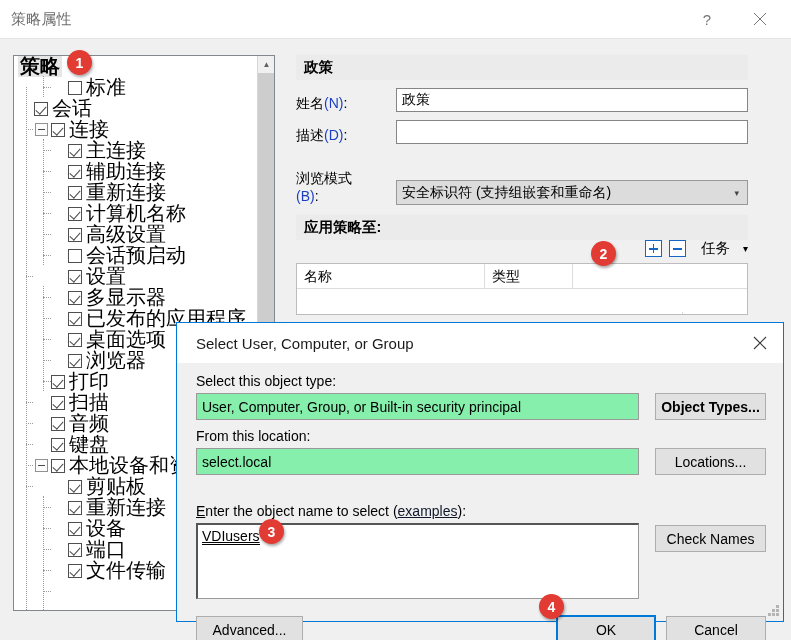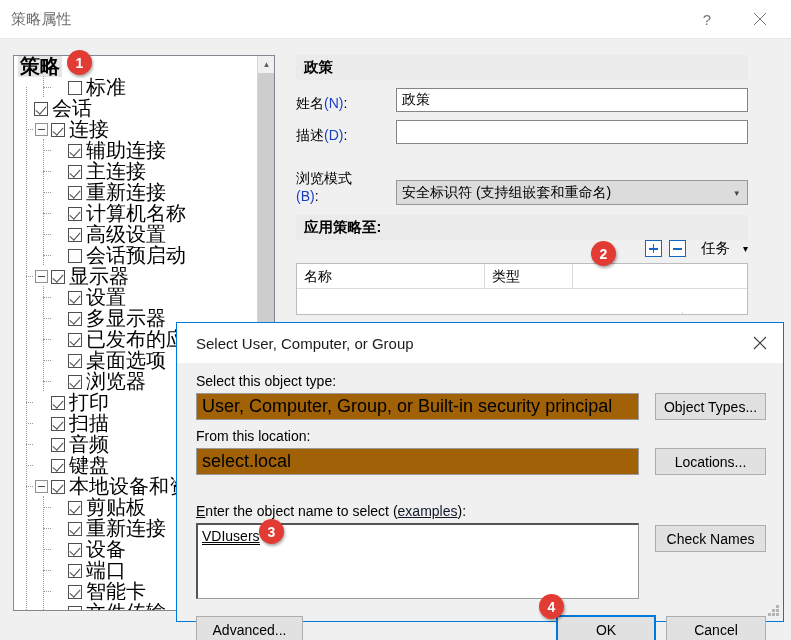--- a/index.html
+++ b/index.html
@@ -275,23 +275,23 @@
     width: 606px; height: 258px;
     background: #f0f0f0;
   }
   .dlg-label {
     position: absolute;
     font-size: 14px;
     color: #000;
   }
   .dlg-input {
     position: absolute;
-    background: #a16207;
+    background: #86efac;
     border: 1px solid #9a9a9a;
-    font-size: 18px;
+    font-size: 14px;
     color: #000;
     display: flex; align-items: center;
     padding-left: 5px;
   }
   .dlg-btn {
     position: absolute;
     background: #e1e1e1;
     border: 1px solid #adadad;
     font-size: 14px;
     color: #000;
@@ -384,27 +384,27 @@
           <div class="tree-row">
             <span class="indent" style="width: 21px;"></span>
             <span class="expander"></span>
             <span class="cb checked"></span>
             <span class="tree-label">连接</span>
           </div>
           <div class="tree-row">
             <span class="indent" style="width: 38px;"></span>
             <span class="expander-spacer"></span>
             <span class="cb checked"></span>
+            <span class="tree-label">主连接</span>
+          </div>
+          <div class="tree-row">
+            <span class="indent" style="width: 38px;"></span>
+            <span class="expander-spacer"></span>
+            <span class="cb checked"></span>
             <span class="tree-label">辅助连接</span>
-          </div>
-          <div class="tree-row">
-            <span class="indent" style="width: 38px;"></span>
-            <span class="expander-spacer"></span>
-            <span class="cb checked"></span>
-            <span class="tree-label">主连接</span>
           </div>
           <div class="tree-row">
             <span class="indent" style="width: 38px;"></span>
             <span class="expander-spacer"></span>
             <span class="cb checked"></span>
             <span class="tree-label">重新连接</span>
           </div>
           <div class="tree-row">
             <span class="indent" style="width: 38px;"></span>
             <span class="expander-spacer"></span>
@@ -417,83 +417,77 @@
             <span class="cb checked"></span>
             <span class="tree-label">高级设置</span>
           </div>
           <div class="tree-row">
             <span class="indent" style="width: 38px;"></span>
             <span class="expander-spacer"></span>
             <span class="cb"></span>
             <span class="tree-label">会话预启动</span>
           </div>
           <div class="tree-row">
+            <span class="indent" style="width: 38px;"></span>
+            <span class="expander-spacer"></span>
+            <span class="cb checked"></span>
+            <span class="tree-label">设置</span>
+          </div>
+          <div class="tree-row">
+            <span class="indent" style="width: 38px;"></span>
+            <span class="expander-spacer"></span>
+            <span class="cb checked"></span>
+            <span class="tree-label">多显示器</span>
+          </div>
+          <div class="tree-row">
+            <span class="indent" style="width: 38px;"></span>
+            <span class="expander-spacer"></span>
+            <span class="cb checked"></span>
+            <span class="tree-label">已发布的应用程序</span>
+          </div>
+          <div class="tree-row">
+            <span class="indent" style="width: 38px;"></span>
+            <span class="expander-spacer"></span>
+            <span class="cb checked"></span>
+            <span class="tree-label">桌面选项</span>
+          </div>
+          <div class="tree-row">
+            <span class="indent" style="width: 38px;"></span>
+            <span class="expander-spacer"></span>
+            <span class="cb checked"></span>
+            <span class="tree-label">浏览器</span>
+          </div>
+          <div class="tree-row">
+            <span class="indent" style="width: 21px;"></span>
+            <span class="expander-spacer"></span>
+            <span class="cb checked"></span>
+            <span class="tree-label">打印</span>
+          </div>
+          <div class="tree-row">
+            <span class="indent" style="width: 21px;"></span>
+            <span class="expander-spacer"></span>
+            <span class="cb checked"></span>
+            <span class="tree-label">扫描</span>
+          </div>
+          <div class="tree-row">
+            <span class="indent" style="width: 21px;"></span>
+            <span class="expander-spacer"></span>
+            <span class="cb checked"></span>
+            <span class="tree-label">音频</span>
+          </div>
+          <div class="tree-row">
+            <span class="indent" style="width: 21px;"></span>
+            <span class="expander-spacer"></span>
+            <span class="cb checked"></span>
+            <span class="tree-label">键盘</span>
+          </div>
+          <div class="tree-row">
             <span class="indent" style="width: 21px;"></span>
             <span class="expander"></span>
             <span class="cb checked"></span>
-            <span class="tree-label">显示器</span>
-          </div>
-          <div class="tree-row">
-            <span class="indent" style="width: 38px;"></span>
-            <span class="expander-spacer"></span>
-            <span class="cb checked"></span>
-            <span class="tree-label">设置</span>
-          </div>
-          <div class="tree-row">
-            <span class="indent" style="width: 38px;"></span>
-            <span class="expander-spacer"></span>
-            <span class="cb checked"></span>
-            <span class="tree-label">多显示器</span>
-          </div>
-          <div class="tree-row">
-            <span class="indent" style="width: 38px;"></span>
-            <span class="expander-spacer"></span>
-            <span class="cb checked"></span>
-            <span class="tree-label">已发布的应用程序</span>
-          </div>
-          <div class="tree-row">
-            <span class="indent" style="width: 38px;"></span>
-            <span class="expander-spacer"></span>
-            <span class="cb checked"></span>
-            <span class="tree-label">桌面选项</span>
-          </div>
-          <div class="tree-row">
-            <span class="indent" style="width: 38px;"></span>
-            <span class="expander-spacer"></span>
-            <span class="cb checked"></span>
-            <span class="tree-label">浏览器</span>
-          </div>
-          <div class="tree-row">
-            <span class="indent" style="width: 21px;"></span>
-            <span class="expander-spacer"></span>
-            <span class="cb checked"></span>
-            <span class="tree-label">打印</span>
-          </div>
-          <div class="tree-row">
-            <span class="indent" style="width: 21px;"></span>
-            <span class="expander-spacer"></span>
-            <span class="cb checked"></span>
-            <span class="tree-label">扫描</span>
-          </div>
-          <div class="tree-row">
-            <span class="indent" style="width: 21px;"></span>
-            <span class="expander-spacer"></span>
-            <span class="cb checked"></span>
-            <span class="tree-label">音频</span>
-          </div>
-          <div class="tree-row">
-            <span class="indent" style="width: 21px;"></span>
-            <span class="expander-spacer"></span>
-            <span class="cb checked"></span>
-            <span class="tree-label">键盘</span>
-          </div>
-          <div class="tree-row">
-            <span class="indent" style="width: 21px;"></span>
-            <span class="expander"></span>
-            <span class="cb checked"></span>
             <span class="tree-label">本地设备和资源</span>
           </div>
           <div class="tree-row">
             <span class="indent" style="width: 38px;"></span>
             <span class="expander-spacer"></span>
             <span class="cb checked"></span>
             <span class="tree-label">剪贴板</span>
           </div>
           <div class="tree-row">
             <span class="indent" style="width: 38px;"></span>
@@ -505,26 +499,20 @@
             <span class="indent" style="width: 38px;"></span>
             <span class="expander-spacer"></span>
             <span class="cb checked"></span>
             <span class="tree-label">设备</span>
           </div>
           <div class="tree-row">
             <span class="indent" style="width: 38px;"></span>
             <span class="expander-spacer"></span>
             <span class="cb checked"></span>
             <span class="tree-label">端口</span>
-          </div>
-          <div class="tree-row">
-            <span class="indent" style="width: 38px;"></span>
-            <span class="expander-spacer"></span>
-            <span class="cb checked"></span>
-            <span class="tree-label">智能卡</span>
           </div>
           <div class="tree-row">
             <span class="indent" style="width: 38px;"></span>
             <span class="expander-spacer"></span>
             <span class="cb checked"></span>
             <span class="tree-label">文件传输</span>
           </div>
           <div class="dotline-v" style="left: 12px; top: 31px; height: 525px;"></div>
           <div class="dotline-v" style="left: 29px; top: 83px; height: 126px;"></div>
           <div class="dotline-v" style="left: 29px; top: 230px; height: 105px;"></div>
@@ -620,21 +608,21 @@
         </svg>
       </div>
     </div>
 
     <div id="dlg-body">
 
       <div class="dlg-label" style="left:19px; top:10px;">Select this object type:</div>
       <div class="dlg-input" style="left:19px; top:30px; width:443px; height:27px;">
         <span>User, Computer, Group, or Built-in security principal</span>
       </div>
-      <div class="dlg-btn" style="left:478px; top:30px; width:111px; height:27px;">Object Types...</div>
+      <div class="dlg-btn" style="left:478px; top:30px; width:111px; height:27px;font-weight:bold;">Object Types...</div>
 
       <div class="dlg-label" style="left:19px; top:65px;">From this location:</div>
       <div class="dlg-input" style="left:19px; top:85px; width:443px; height:27px;">
         <span>select.local</span>
       </div>
       <div class="dlg-btn" style="left:478px; top:85px; width:111px; height:27px;">Locations...</div>
 
       <div class="dlg-label" style="left:19px; top:140px;">
         <span class="u">E</span><span>nter the object name to select (</span><span class="link">examples</span><span>):</span>
       </div>

